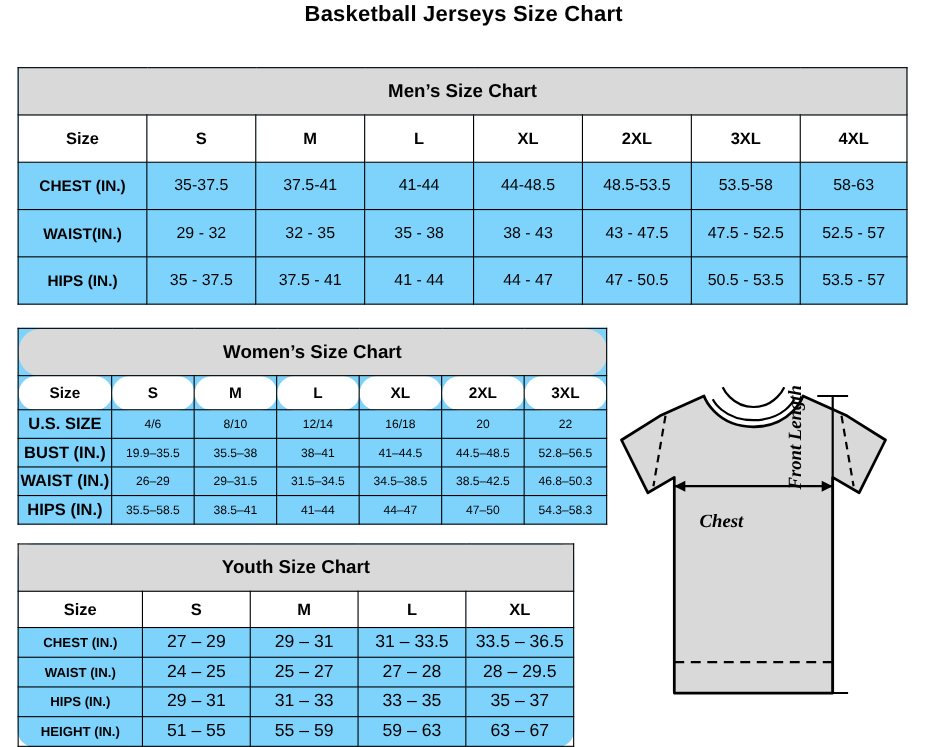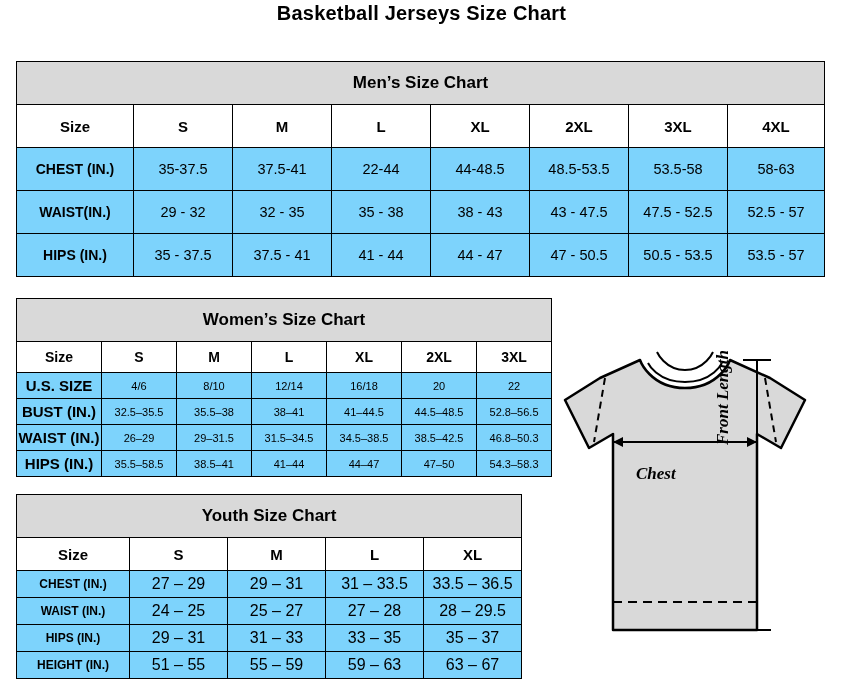--- a/index.html
+++ b/index.html
@@ -64,29 +64,30 @@
 
   
   #womens-table {
     position: absolute;
     left: 16px;
     top: 298px;
     width: 535px;
   }
   #womens-table .caption-cell { height: 42px; font-size: 17px; }
   #womens-table .hdr-cell { height: 30px; font-size: 14px; }
-  #womens-table td { height: 25px; font-size: 11px; }
+  #womens-table td { height: 25px; font-size: 11px; border-radius: 20px; }
   #womens-table .rowlabel { font-size: 15px; }
 
   
   #youth-table {
     position: absolute;
     left: 16px;
     top: 494px;
     width: 505px;
+    border-radius: 15px;
   }
   #youth-table .caption-cell { height: 42px; font-size: 17px; }
   #youth-table .hdr-cell { height: 32px; font-size: 15px; }
   #youth-table td { height: 26px; font-size: 16px; }
   #youth-table .rowlabel { font-size: 12px; }
 
   
   #shirt-diagram {
     position: absolute;
     left: 545px;
@@ -144,21 +145,21 @@
       <td class="hdr-cell">L</td>
       <td class="hdr-cell">XL</td>
       <td class="hdr-cell">2XL</td>
       <td class="hdr-cell">3XL</td>
       <td class="hdr-cell">4XL</td>
     </tr>
     <tr>
       <td class="rowlabel">CHEST (IN.)</td>
       <td>35-37.5</td>
       <td>37.5-41</td>
-      <td>22-44</td>
+      <td>41-44</td>
       <td>44-48.5</td>
       <td>48.5-53.5</td>
       <td>53.5-58</td>
       <td>58-63</td>
     </tr>
     <tr>
       <td class="rowlabel">WAIST(IN.)</td>
       <td>29 - 32</td>
       <td>32 - 35</td>
       <td>35 - 38</td>
@@ -207,21 +208,21 @@
       <td class="rowlabel">U.S. SIZE</td>
       <td>4/6</td>
       <td>8/10</td>
       <td>12/14</td>
       <td>16/18</td>
       <td>20</td>
       <td>22</td>
     </tr>
     <tr>
       <td class="rowlabel">BUST (IN.)</td>
-      <td>32.5–35.5</td>
+      <td>19.9–35.5</td>
       <td>35.5–38</td>
       <td>38–41</td>
       <td>41–44.5</td>
       <td>44.5–48.5</td>
       <td>52.8–56.5</td>
     </tr>
     <tr>
       <td class="rowlabel">WAIST (IN.)</td>
       <td>26–29</td>
       <td>29–31.5</td>

